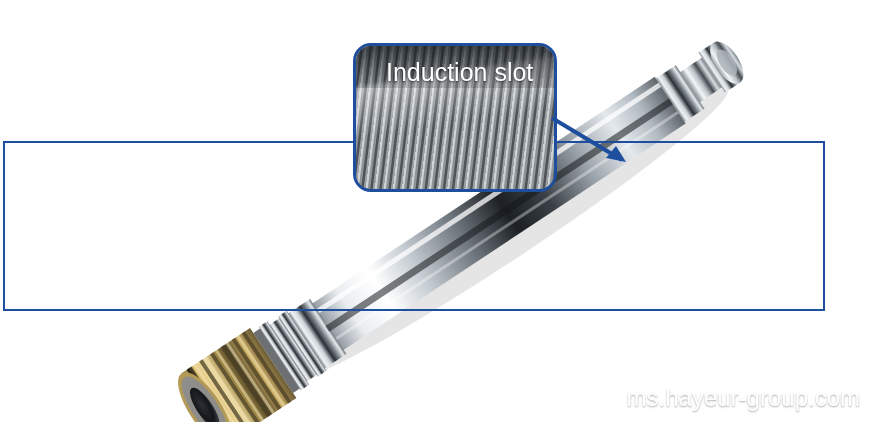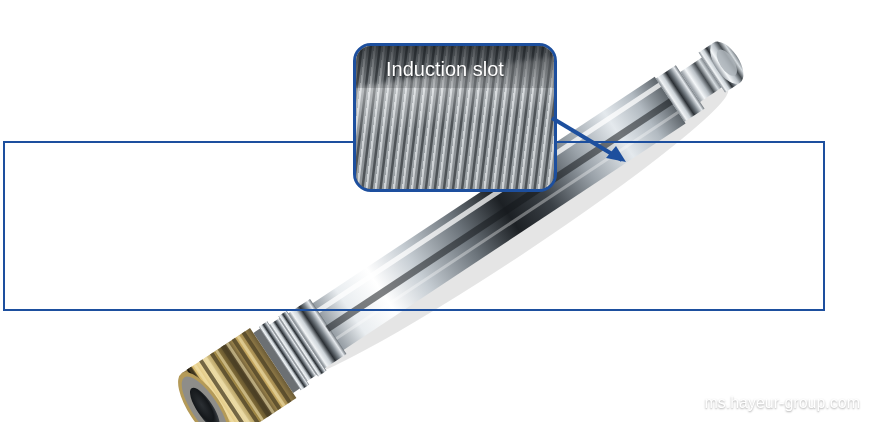--- a/index.html
+++ b/index.html
@@ -86,32 +86,32 @@
   .callout-dark-top {
     position: absolute;
     left: 0; top: 0; right: 0;
     height: 42px;
     background: linear-gradient(180deg, rgba(20,24,28,0.72), rgba(20,24,28,0.18));
   }
   .callout-label {
     position: absolute;
     left: 386px;
     top: 58px;
-    font-size: 20px;
+    font-size: 25px;
     color: #ffffff;
     text-shadow: 0 1px 2px rgba(0,0,0,0.55);
     white-space: nowrap;
   }
 
   
   .watermark {
     position: absolute;
     right: 10px;
     bottom: 10px;
-    font-size: 16px;
+    font-size: 24px;
     color: #ffffff;
     text-shadow: 0 1px 2px rgba(0,0,0,0.35);
     white-space: nowrap;
   }
 </style>
 </head>
 <body>
 
 <div id="stage">
 

